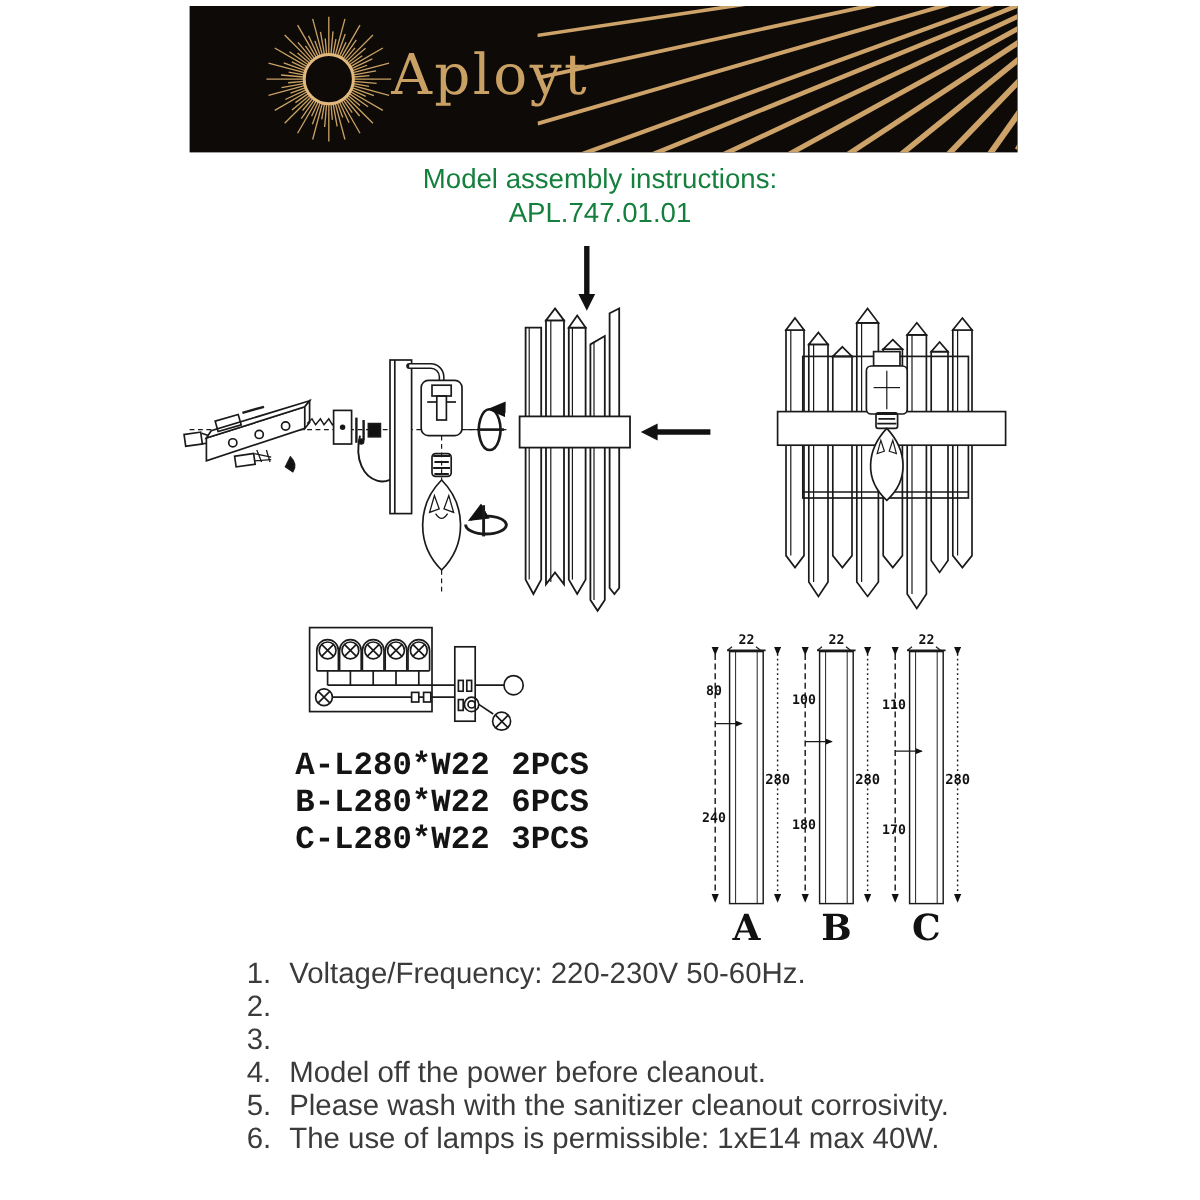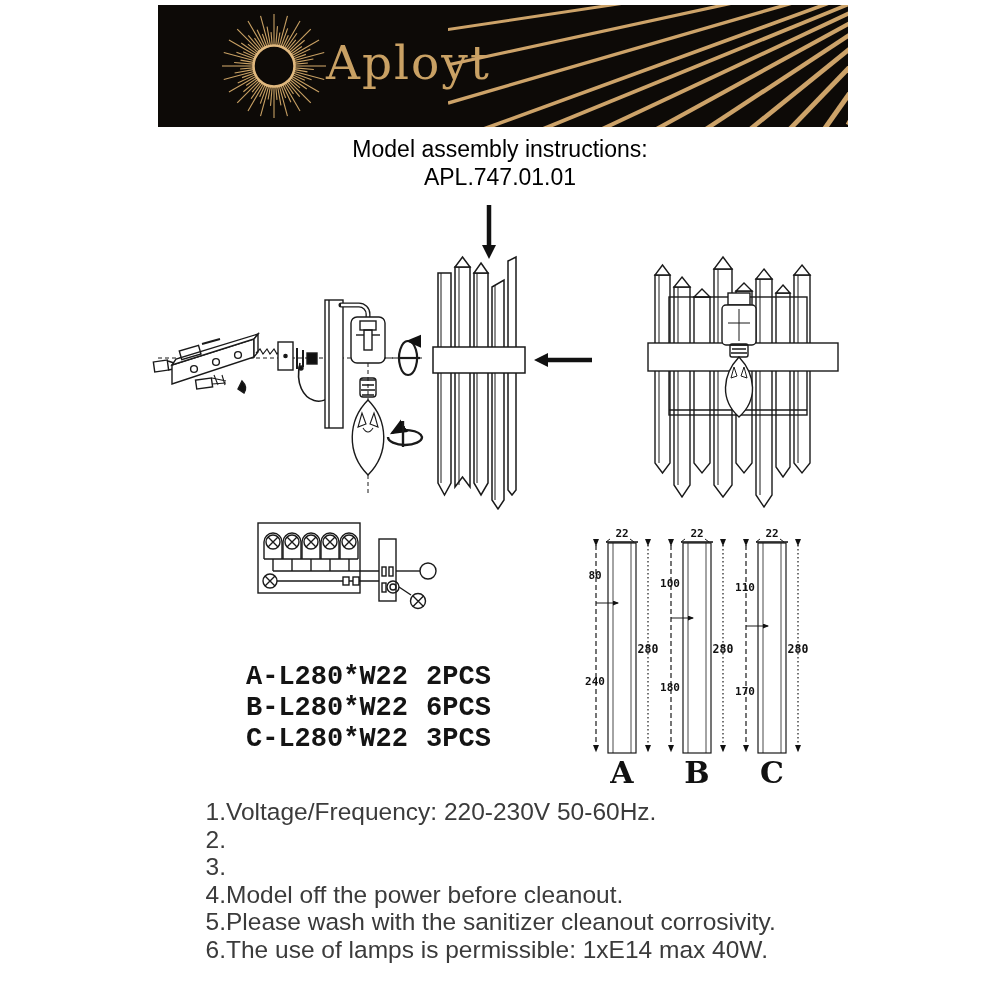--- a/index.html
+++ b/index.html
@@ -14,37 +14,37 @@
   }
   .banner .logo-svg{position:absolute;left:28px;top:0px;}
   .brand{
     position:absolute;left:168px;top:30px;
     font-family:"DejaVu Serif",serif;font-size:47px;font-weight:400;
     color:#c9a164;letter-spacing:2px;
   }
   .rays-svg{position:absolute;right:0;top:0;}
   
   .title-block{position:absolute;left:0;top:135px;width:1000px;text-align:center;}
-  .title-line{font-size:23px;color:#000000;line-height:28px;}
+  .title-line{font-size:23px;color:#15803d;line-height:28px;}
   
   .main-svg{position:absolute;left:150px;top:195px;}
   .wiring-svg{position:absolute;left:253px;top:513px;}
   .dims-svg{position:absolute;left:575px;top:527px;}
   
   .parts{
-    position:absolute;left:246px;top:662px;width:300px;
+    position:absolute;left:246px;top:624px;width:300px;
     font-family:"Liberation Mono",monospace;font-weight:700;
     font-size:27px;color:#141414;line-height:31px;white-space:nowrap;
   }
   .parts .qty{margin-left:18px;}
   
   .instructions{position:absolute;left:196px;top:798px;width:660px;}
   .instr-row{display:flex;font-size:24.5px;color:#3b3b3b;line-height:27.6px;}
   .instr-num{width:30px;text-align:right;flex:0 0 30px;}
-  .instr-text{}
+  .instr-text{margin-left:15px;}
   svg text{font-family:"DejaVu Sans Mono",monospace;font-weight:700;fill:#111;}
   svg text.bar-letter{font-family:"DejaVu Serif",serif;font-size:30px;font-weight:700;}
 </style>
 </head>
 <body>
 
 <div class="banner">
   <svg class="logo-svg" width="180" height="122" viewBox="0 0 180 122">
     <g stroke="#c9a164" stroke-width="1.1">
       <g id="burst">

